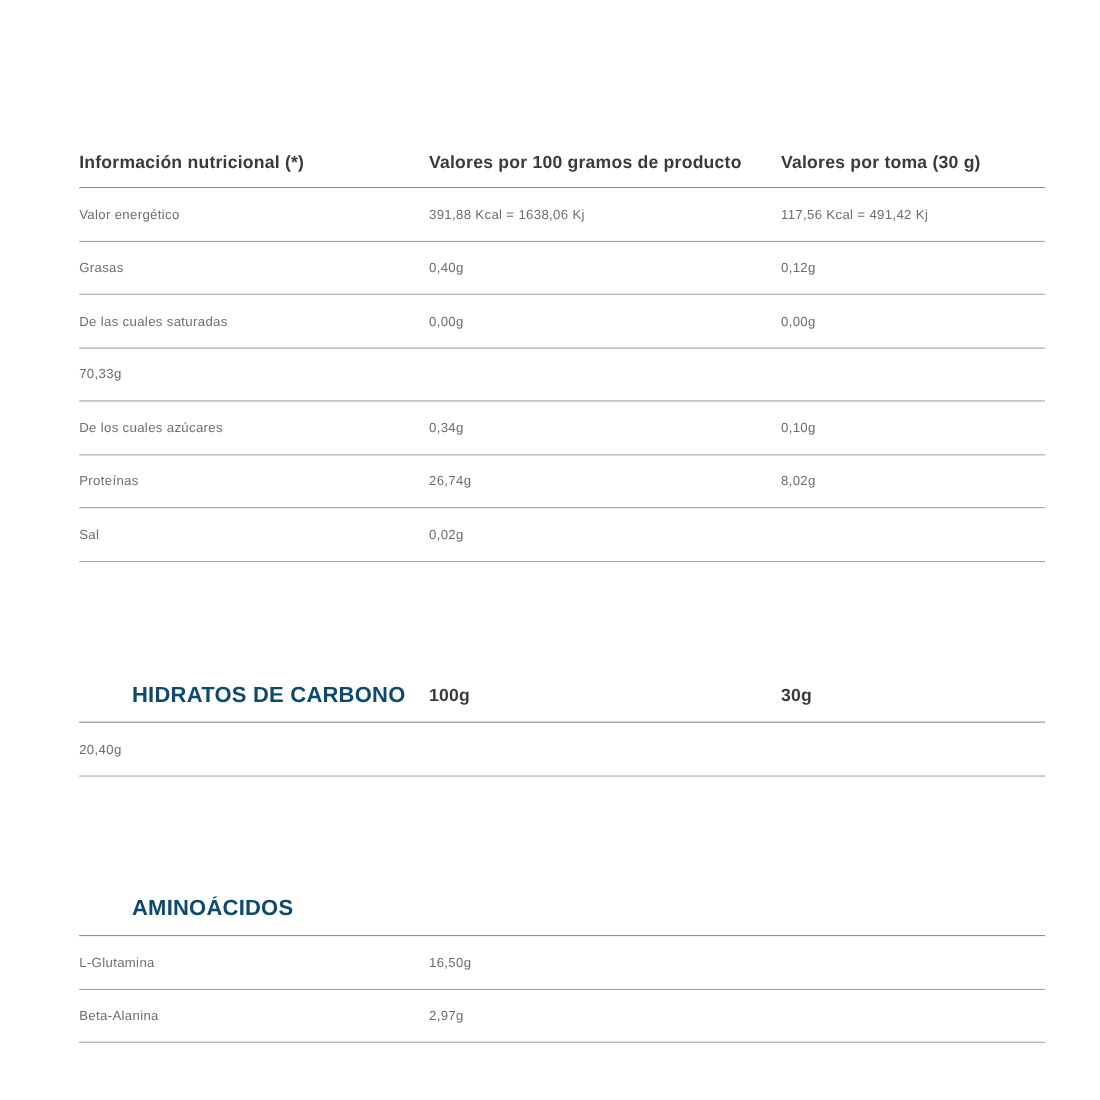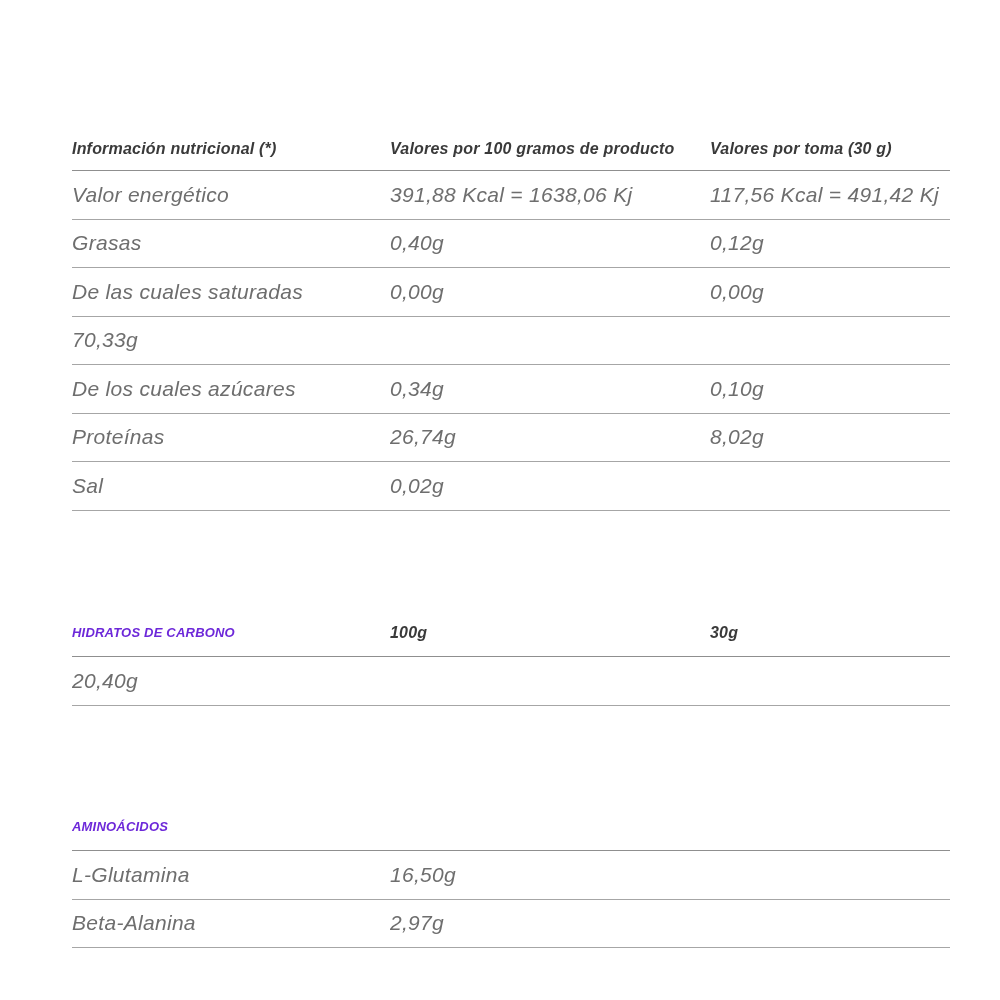--- a/index.html
+++ b/index.html
@@ -1,15 +1,15 @@
 <!DOCTYPE html>
 <html><head>
 <meta charset="utf-8">
 <style>
-  * { box-sizing: border-box; font-style: italic; }
+  * { box-sizing: border-box; }
   html, body {
     margin: 0;
     padding: 0;
     background: #ffffff;
   }
   .sheet {
     position: relative;
     width: 1000px;
     height: 1000px;
     background: #ffffff;
@@ -38,27 +38,28 @@
   .t2 .header-row { height: 48px; }
   .t3 .header-row { height: 48px; }
   .hd {
     font-weight: bold;
     color: #3a3a3a;
     font-size: 16px;
     letter-spacing: 0.2px;
   }
   .section-title {
     font-weight: bold;
-    color: #6d28d9;
-    font-size: 13px;
+    color: #0c4a6e;
+    font-size: 20px;
     letter-spacing: 0.2px;
+    margin-left: 48px;
   }
   .lbl, .val {
     color: #6e6e6e;
-    font-size: 21px;
+    font-size: 12px;
     letter-spacing: 0.3px;
   }
   .cell {
     white-space: nowrap;
     overflow: hidden;
   }
 </style>
 </head>
 <body>
 

